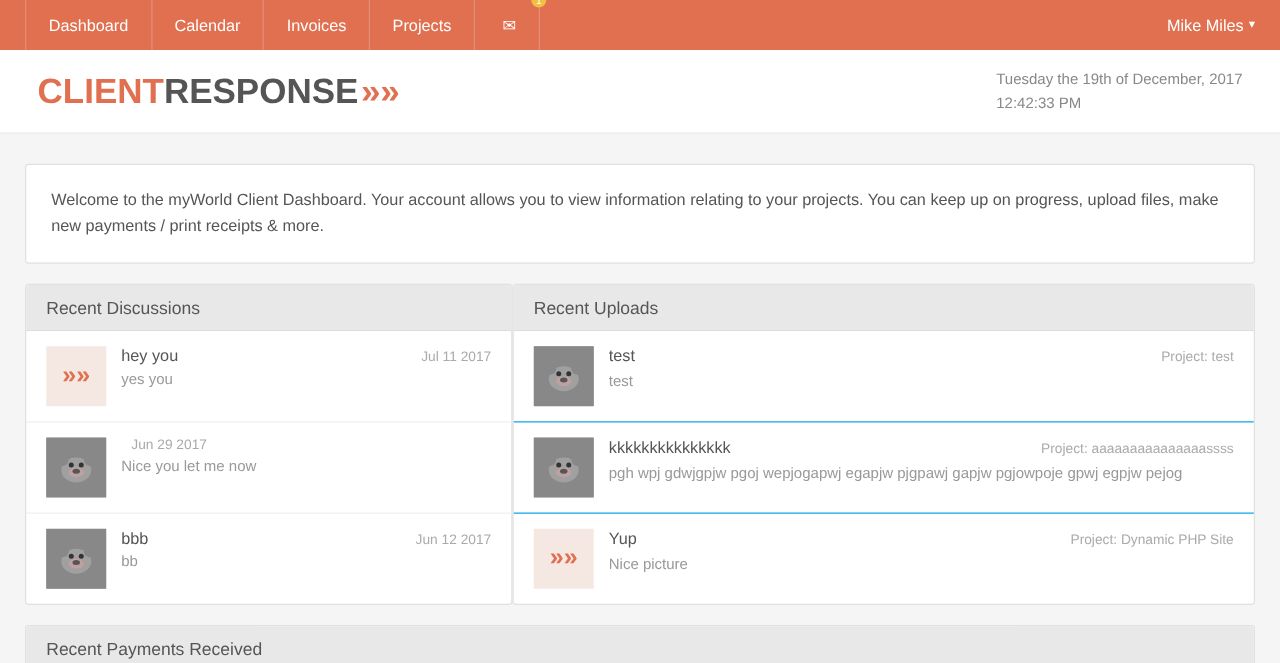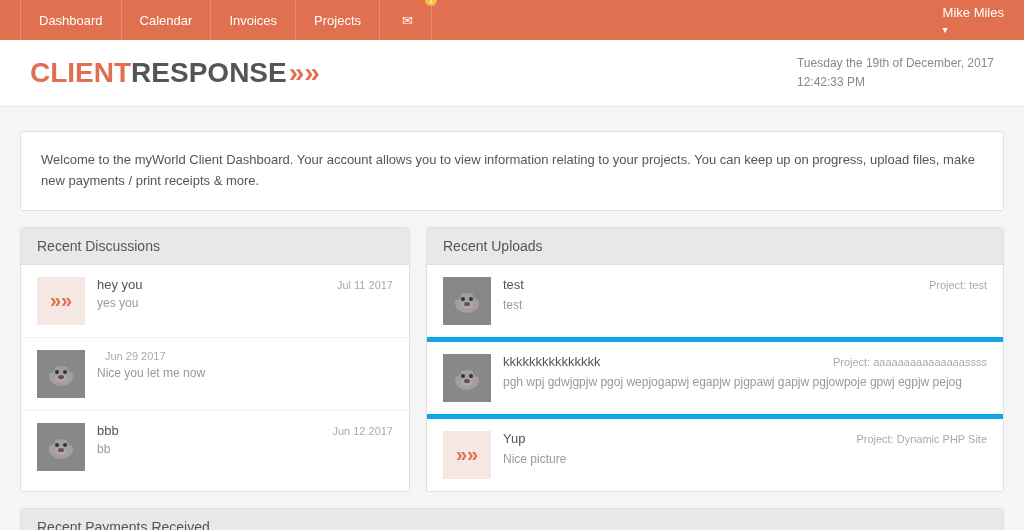--- a/index.html
+++ b/index.html
@@ -2,54 +2,54 @@
 <html><head>
   <meta charset="utf-8">
   <style>
     * { box-sizing: border-box; margin: 0; padding: 0; }
     body { font-family: Arial, sans-serif; background: #f5f5f5; font-size: 13px; color: #444; }
     .nav-item { color: #fff; padding: 0 18px; height: 40px; display: flex; align-items: center; cursor: pointer; font-size: 13px; border-right: 1px solid rgba(255,255,255,0.2); }
     .nav-item:first-child { border-left: 1px solid rgba(255,255,255,0.2); }
     .nav-mail { margin-left: 4px; position: relative; display: flex; align-items: center; }
     .nav-mail-badge { position: absolute; top: -6px; right: -6px; background: #f0c040; border-radius: 50%; width: 12px; height: 12px; font-size: 8px; color: #fff; display: flex; align-items: center; justify-content: center; }
     .nav-spacer { flex: 1; }
-    .nav-user { color: #fff; font-size: 13px; cursor: pointer; display: flex; gap: 4px; flex-direction: column; }
+    .nav-user { color: #fff; font-size: 13px; cursor: pointer; display: flex; gap: 4px; }
     .nav-user-chevron { font-size: 10px; }
 
     
     .header { background: #fff; padding: 14px 30px; display: flex; align-items: center; justify-content: space-between; border-bottom: 1px solid #e8e8e8; }
     .logo { font-size: 28px; font-weight: bold; }
     .logo-client { color: #e07050; }
     .logo-response { color: #555; }
     .logo-arrows { color: #e07050; margin-left: 2px; }
     .header-date { text-align: left; color: #888; font-size: 12px; line-height: 1.6; }
 
     
     .welcome { background: #fff; margin: 24px 20px 0; padding: 18px 20px; border: 1px solid #e0e0e0; border-radius: 3px; color: #555; font-size: 13px; line-height: 1.6; }
 
     
-    .main-grid { display: flex; gap: 16px; margin: 16px 20px 0; }
+    .main-grid { display: flex; margin: 16px 20px 0; }
 
     
     .panel { background: #fff; border: 1px solid #e0e0e0; border-radius: 3px; flex: 1; }
     .panel-header { background: #e8e8e8; padding: 10px 16px; font-size: 14px; font-weight: normal; color: #555; border-bottom: 1px solid #ddd; border-radius: 3px 3px 0 0; }
 
     
     .discussion-item { display: flex; align-items: flex-start; padding: 12px 16px; border-bottom: 1px solid #f0f0f0; gap: 12px; }
     .discussion-item:last-child { border-bottom: none; }
     .discussion-thumb-arrows { width: 48px; height: 48px; background: #f5e8e3; display: flex; align-items: center; justify-content: center; flex-shrink: 0; }
     .arrows-icon { color: #e07050; font-size: 20px; font-weight: bold; }
     .discussion-content { flex: 1; }
     .discussion-title-row { display: flex; justify-content: space-between; align-items: baseline; }
     .discussion-title { color: #555; font-size: 13px; }
     .discussion-date { color: #aaa; font-size: 11px; white-space: nowrap; margin-left: 8px; }
     .discussion-preview { color: #999; font-size: 12px; margin-top: 4px; }
 
     
-    .upload-item { display: flex; align-items: flex-start; padding: 12px 16px; border-bottom: 5px solid #0ea5e9; gap: 12px; }
+    .upload-item { display: flex; align-items: flex-start; padding: 12px 16px; border-bottom: 1px solid #0ea5e9; gap: 12px; }
     .upload-item:last-child { border-bottom: none; }
     .upload-thumb-arrows { width: 48px; height: 48px; background: #f5e8e3; display: flex; align-items: center; justify-content: center; flex-shrink: 0; }
     .upload-content { flex: 1; }
     .upload-title-row { display: flex; justify-content: space-between; align-items: baseline; }
     .upload-title { color: #555; font-size: 13px; }
     .upload-project { color: #aaa; font-size: 11px; white-space: nowrap; margin-left: 8px; }
     .upload-desc { color: #999; font-size: 12px; margin-top: 4px; line-height: 1.5; }
 
     
     .payments-panel { background: #fff; border: 1px solid #e0e0e0; border-radius: 3px; margin: 16px 20px 0; }

